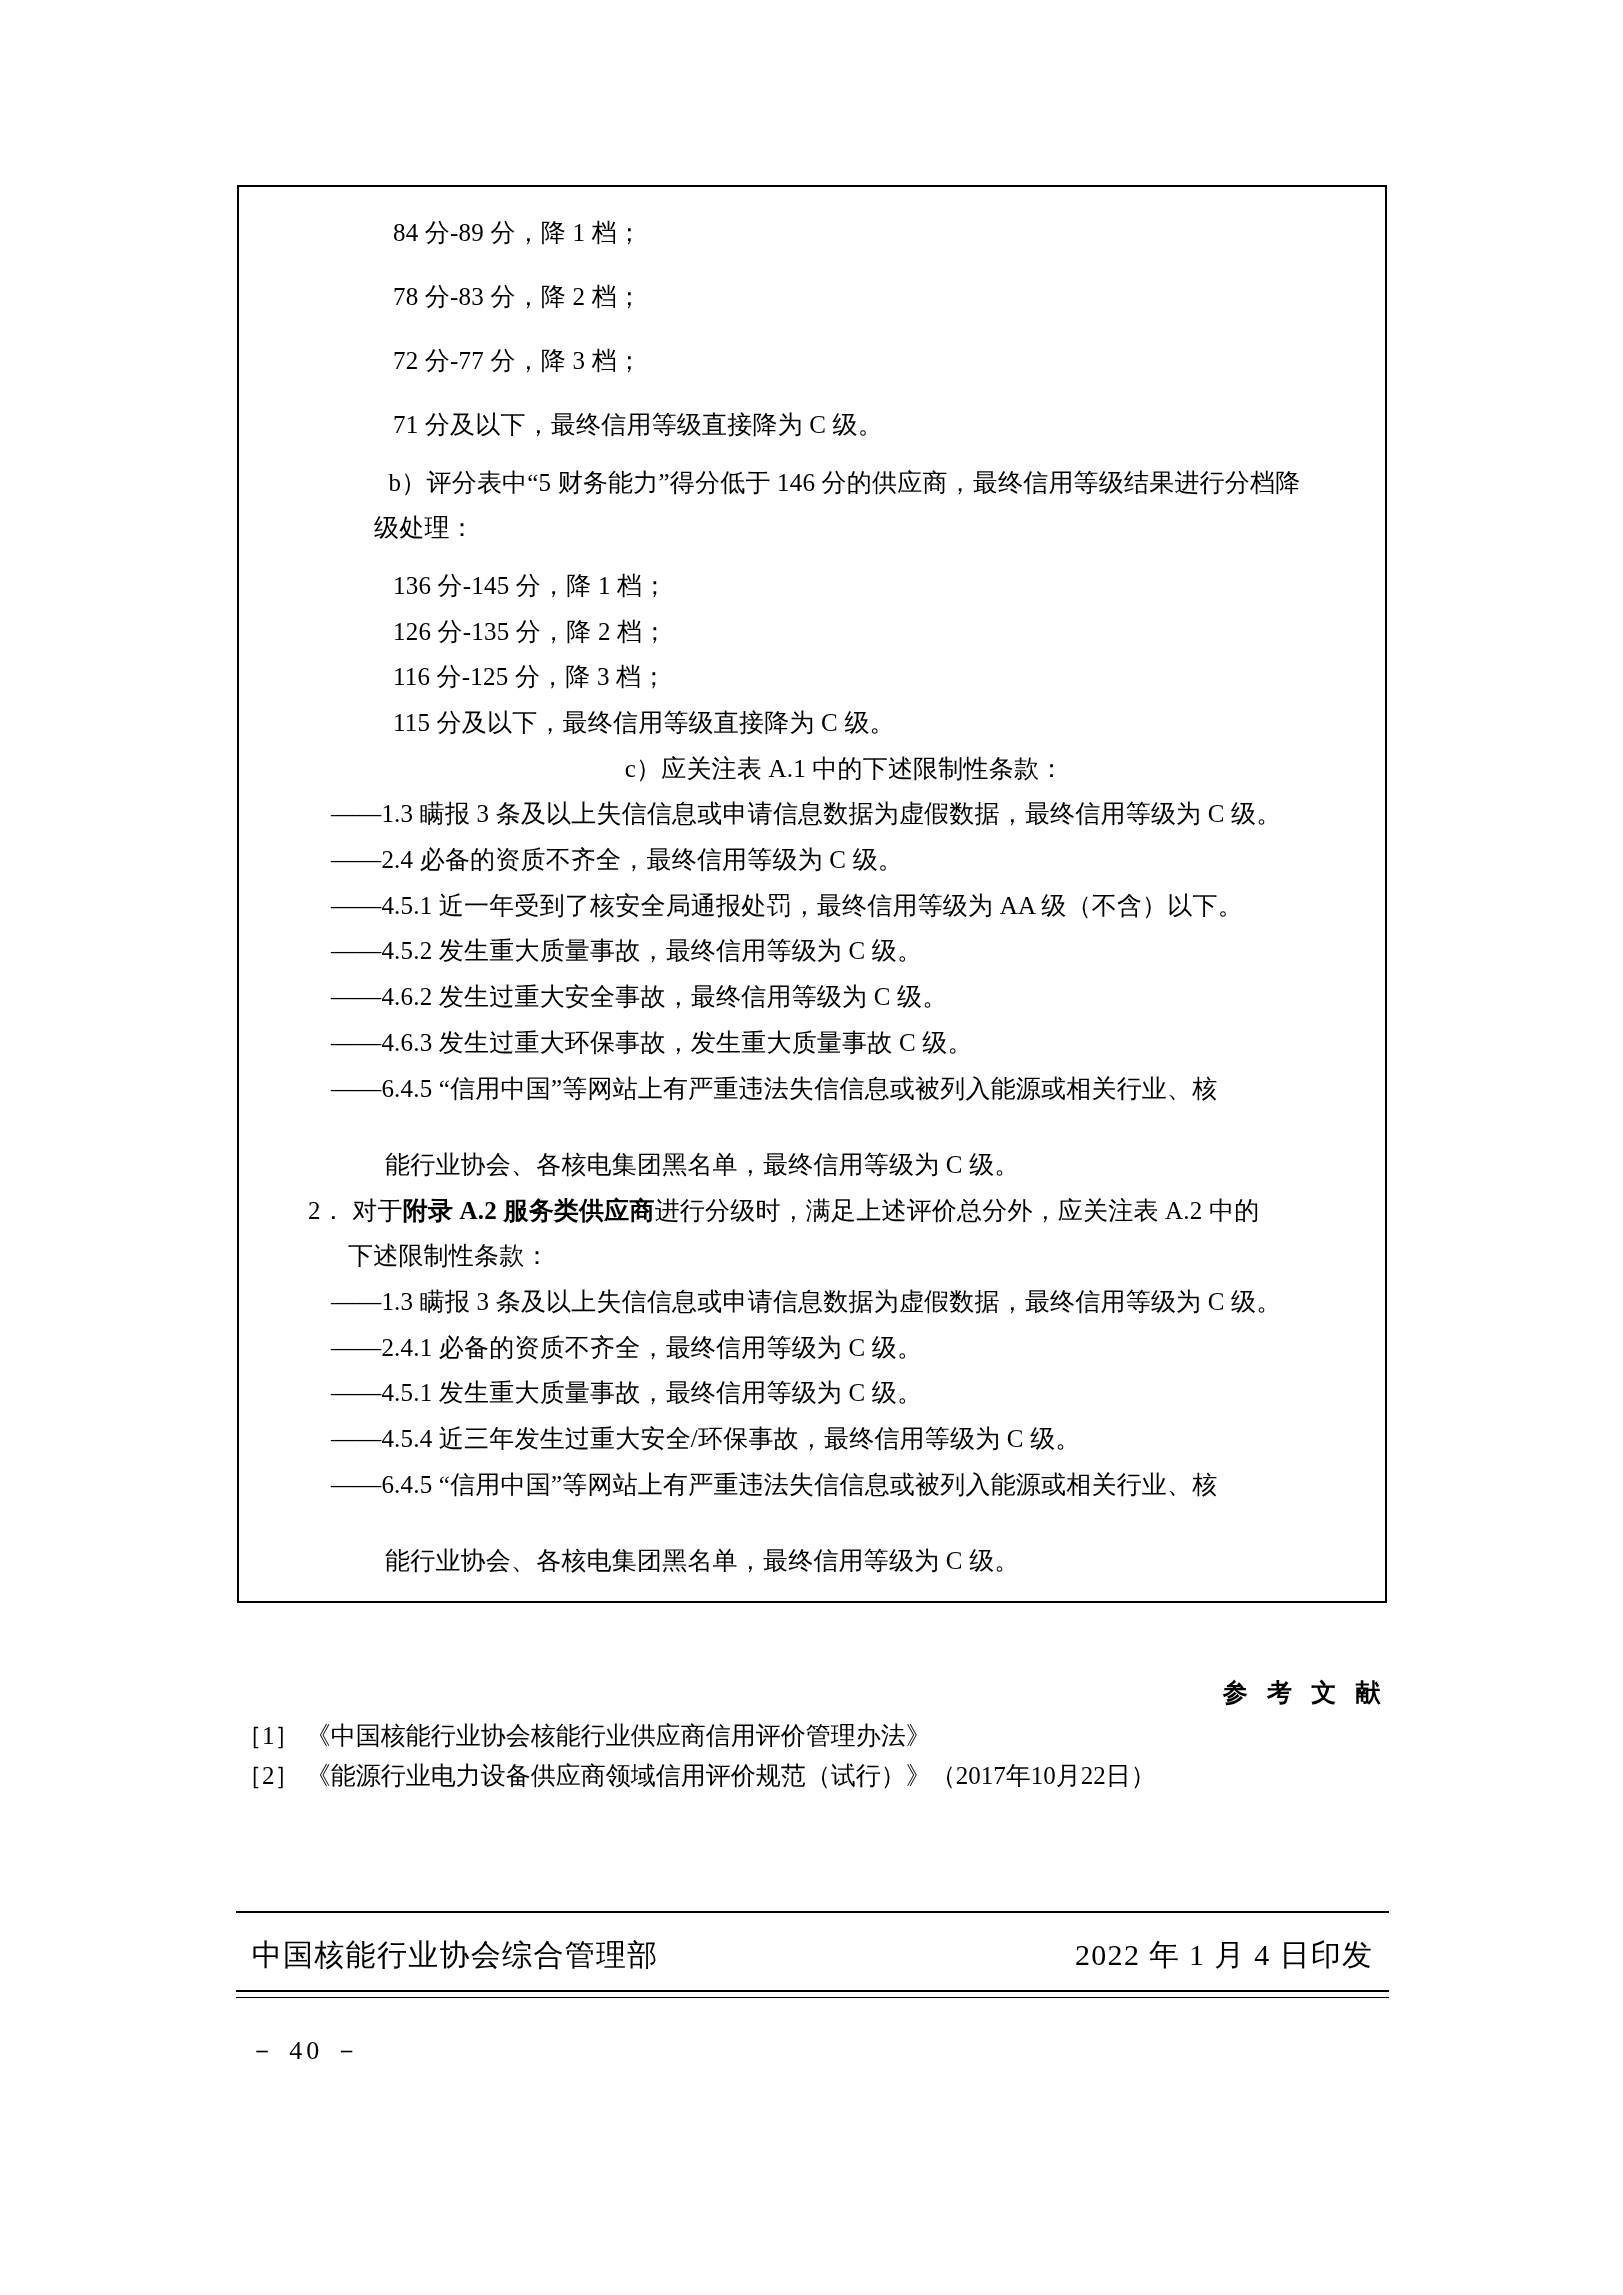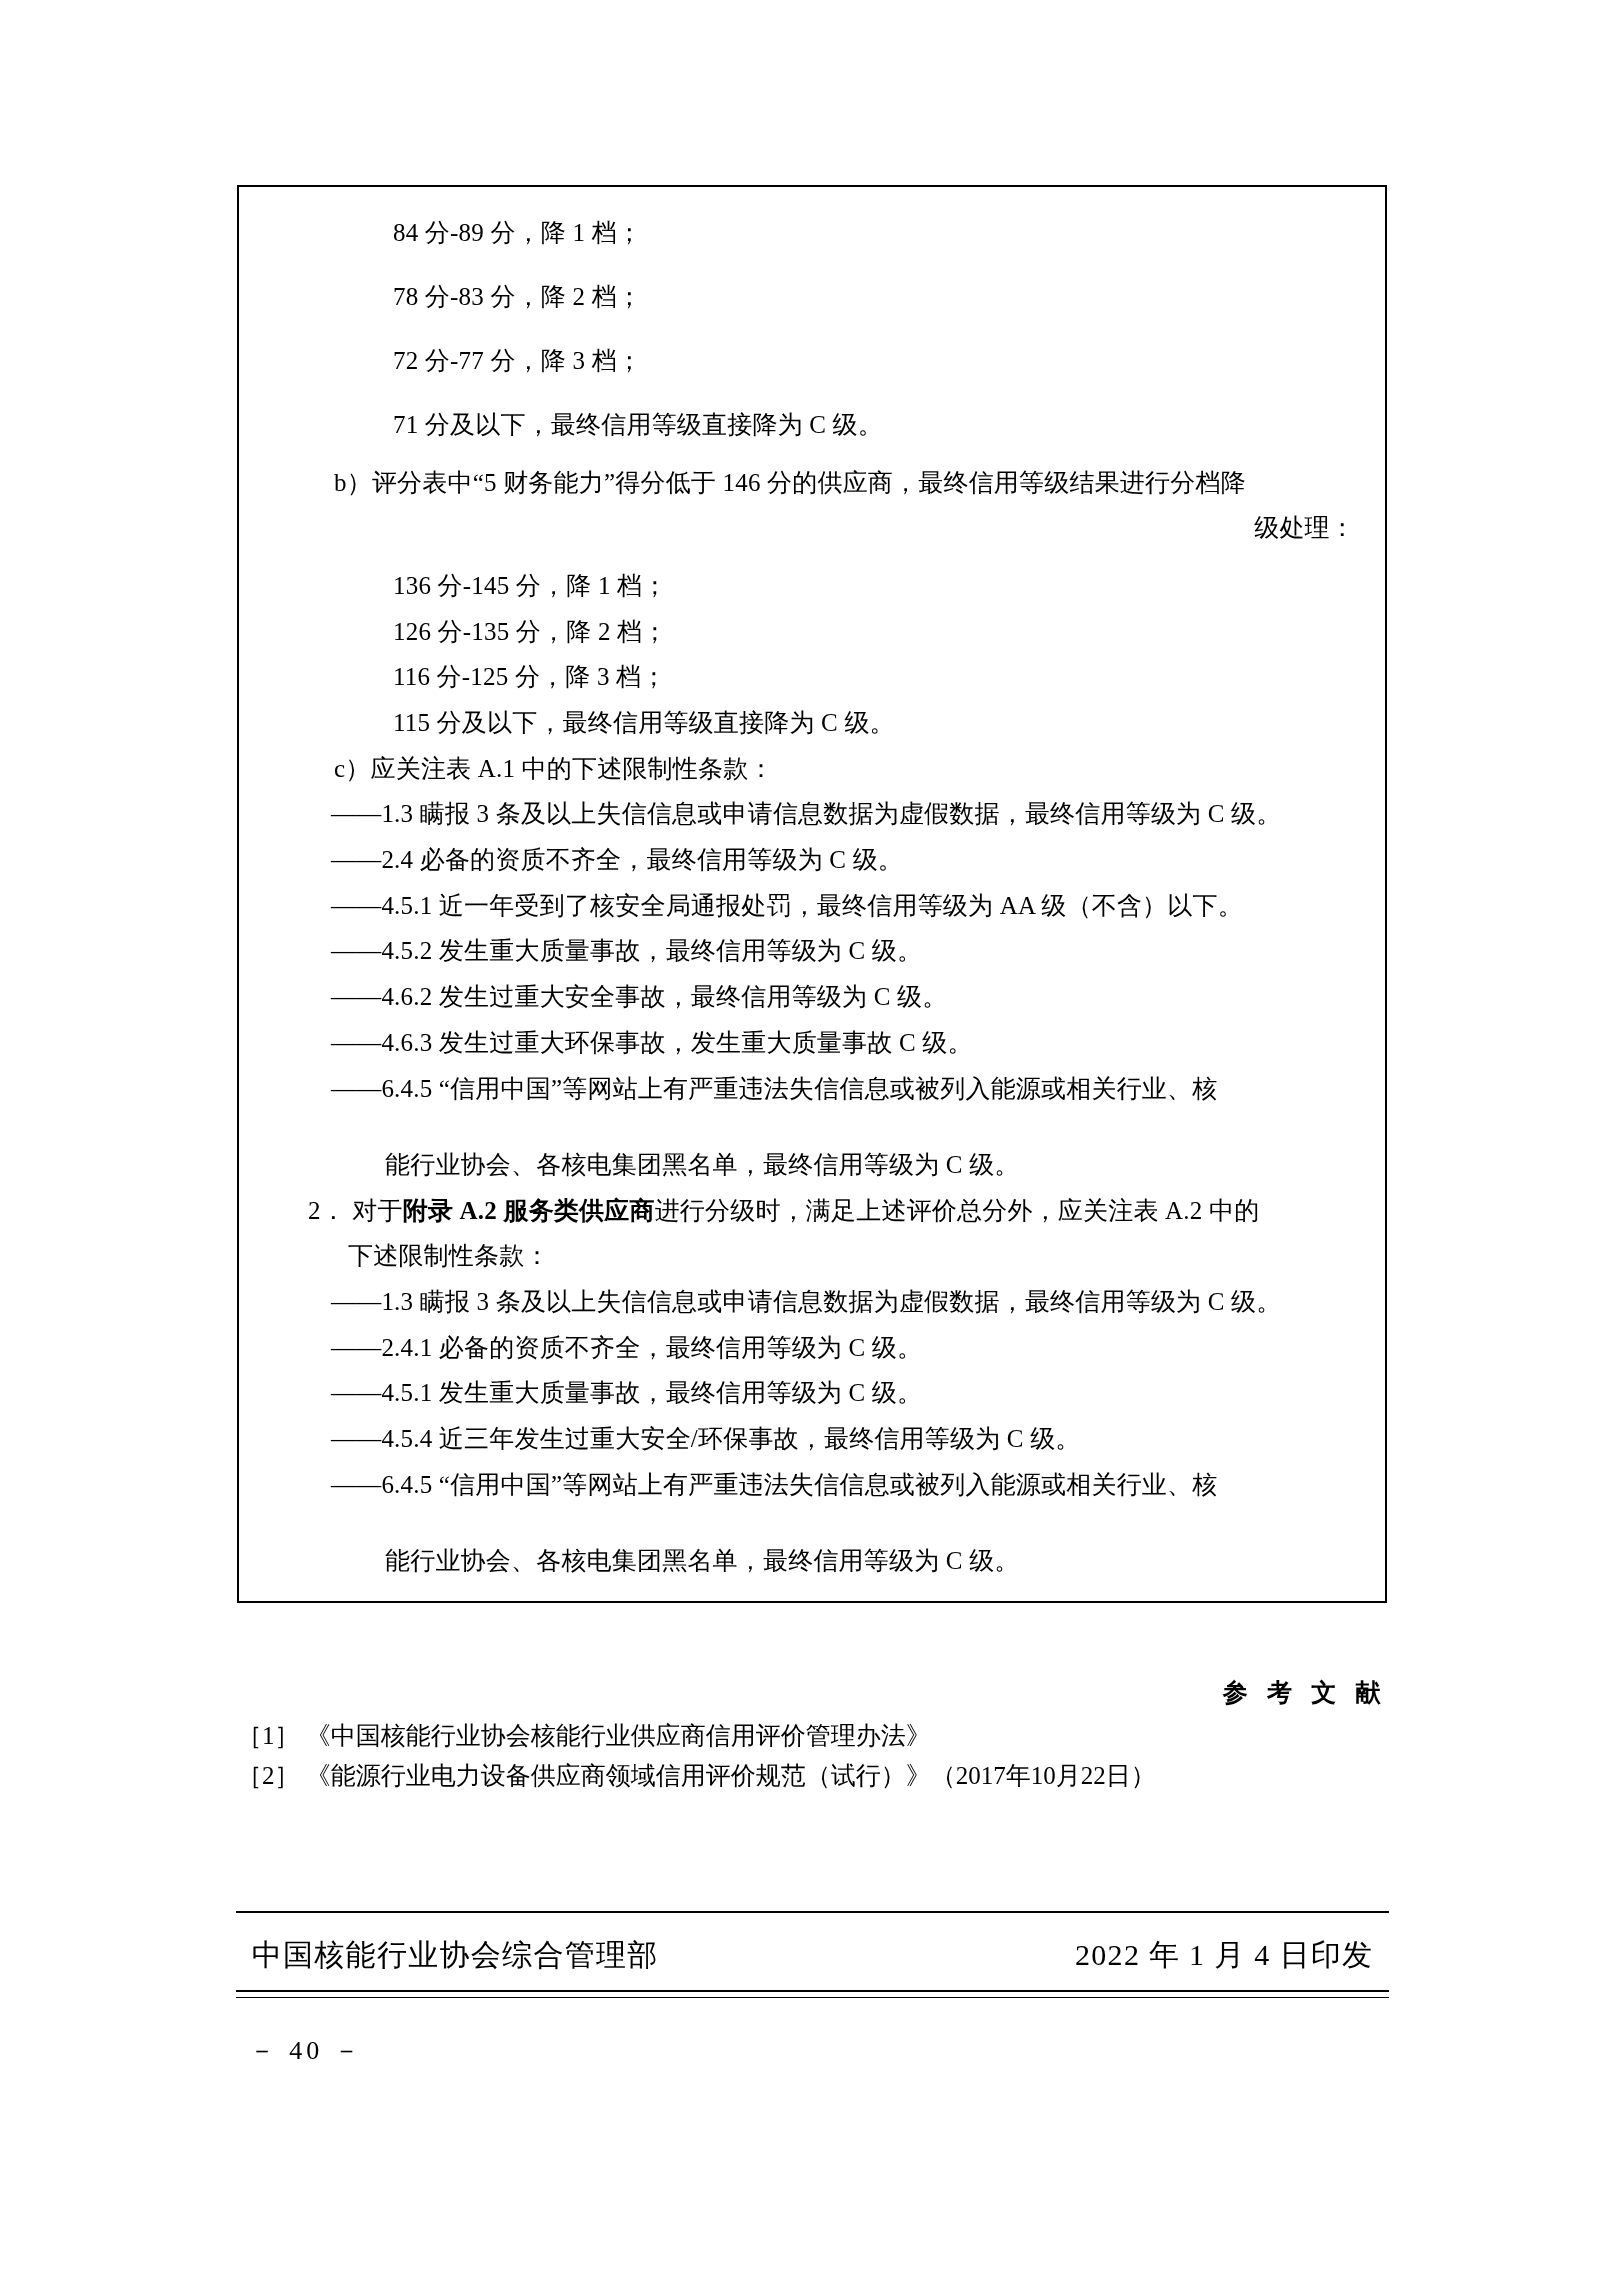--- a/index.html
+++ b/index.html
@@ -34,22 +34,22 @@
 
   .line {
     font-size: 25px;
     line-height: 1.62;
     white-space: pre-wrap;
     letter-spacing: 0.2px;
   }
 
   
   .ind-1 { padding-left: 124px; }     
-  .ind-2 { padding-left: 65px; }     
-  .ind-2b { padding-left: 105px; text-align: right; }    
+  .ind-2 { padding-left: 65px; text-align: center; }     
+  .ind-2b { padding-left: 105px; }    
   .ind-3 { padding-left: 124px; }     
   .ind-4 { padding-left: 62px; }      
   .ind-5 { padding-left: 116px; margin-top: 36px; }     
   .ind-6 { padding-left: 39px; }      
   .ind-7 { padding-left: 79px; }     
 
   .gap-a { margin-bottom: 23.6px; }
   .gap-b { margin-bottom: 17px; }
   .gap-c { margin-bottom: 5.2px; }
 

